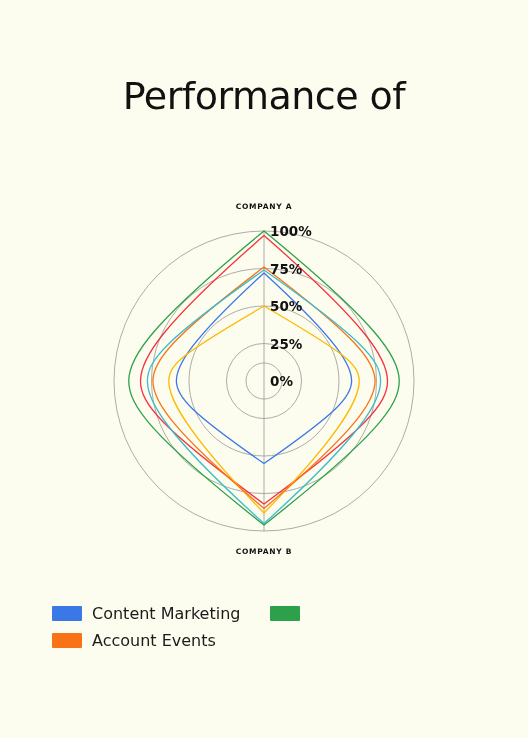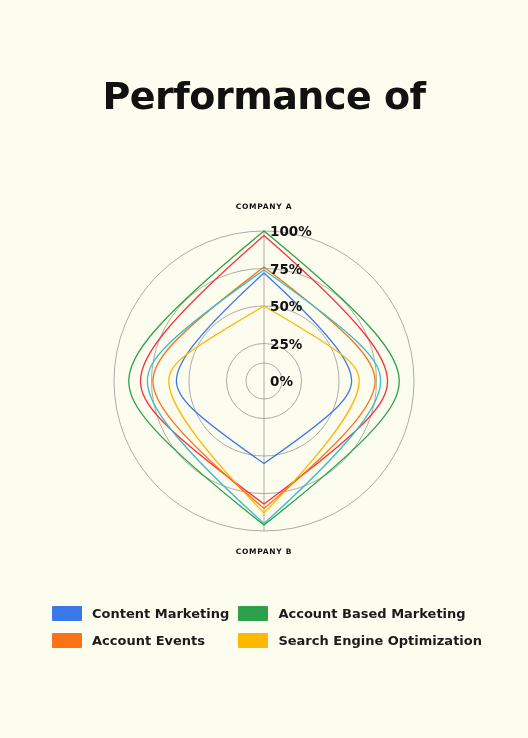--- a/index.html
+++ b/index.html
@@ -20,21 +20,21 @@
     width: 528px;
     height: 738px;
   }
   .title {
     position: absolute;
     top: 72px;
     left: 0;
     width: 528px;
     text-align: center;
     font-family: "DejaVu Sans", sans-serif;
-    font-weight: bold;
+    font-weight: normal;
     font-size: 38px;
     line-height: 48px;
     letter-spacing: -0.5px;
     color: #111111;
   }
   .title .line {
     display: block;
   }
   #chart-area {
     position: absolute;
@@ -76,24 +76,23 @@
     gap: 10px;
   }
   .swatch {
     width: 30px;
     height: 15px;
     flex: 0 0 auto;
     border-radius: 1px;
   }
   .legend-label {
     font-family: "DejaVu Sans", sans-serif;
-    font-size: 13px;
+    font-size: 16px;
     color: #1b1b1b;
     white-space: nowrap;
-    font-weight: bold;
   }
 </style>
 </head>
 <body>
 
 <div id="poster">
 
   <div class="title">
     <span class="line">Performance of</span>
   </div>
@@ -132,25 +131,20 @@
     </svg>
   </div>
 
   <div id="legend">
       <div class="legend-item">
         <span class="swatch" style="background: rgb(59, 120, 231);"></span>
         <span class="legend-label">Content Marketing</span>
       </div>
       <div class="legend-item">
         <span class="swatch" style="background: rgb(44, 160, 74);"></span>
-        <span class="legend-label">Account Based Marketing</span>
       </div>
       <div class="legend-item">
         <span class="swatch" style="background: rgb(249, 115, 22);"></span>
         <span class="legend-label">Account Events</span>
-      </div>
-      <div class="legend-item">
-        <span class="swatch" style="background: rgb(252, 185, 0);"></span>
-        <span class="legend-label">Search Engine Optimization</span>
       </div>
     </div>
 
 </div>
 
 </body></html>

